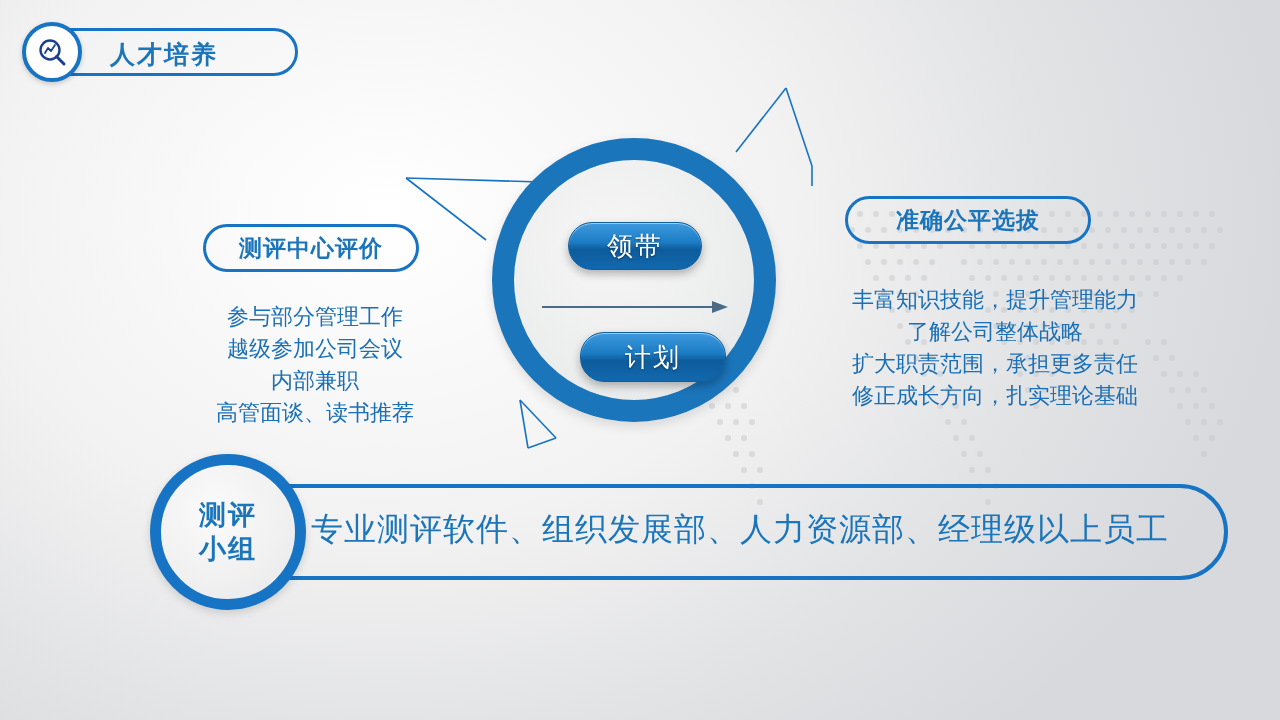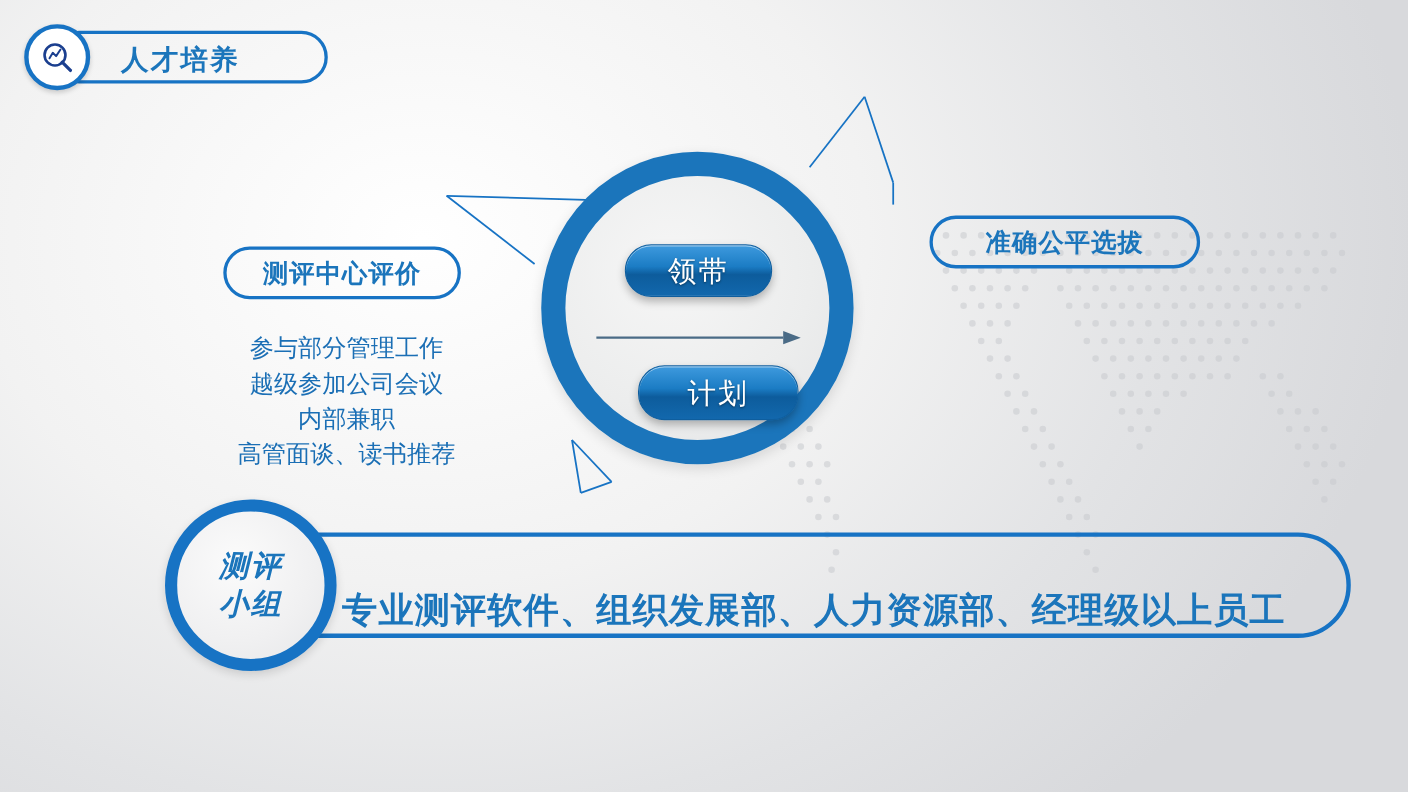--- a/index.html
+++ b/index.html
@@ -151,24 +151,23 @@
     box-sizing: border-box;
     background: transparent;
   }
   .bottom-text {
     position: absolute;
     left: 300px;
     top: 508px;
     width: 880px;
     text-align: center;
     font-size: 32px;
-    font-weight: bold;
+    font-weight: normal;
     color: #1b75bb;
     letter-spacing: 1px;
-    margin-top: 25px;
   }
   .bottom-circle {
     position: absolute;
     left: 150px;
     top: 454px;
     width: 156px;
     height: 156px;
     border-radius: 50%;
     border: 11px solid #1773c4;
     box-sizing: border-box;
@@ -176,21 +175,20 @@
     box-shadow: 0 3px 9px rgba(0,0,0,0.14);
     display: flex;
     flex-direction: column;
     align-items: center;
     justify-content: center;
     color: #1b75bb;
     font-weight: bold;
     font-size: 27px;
     line-height: 34px;
     letter-spacing: 2px;
-    font-style: italic;
   }
 
   
   .connectors {
     position: absolute;
     left: 0;
     top: 0;
     width: 1280px;
     height: 720px;
     pointer-events: none;
@@ -502,20 +500,24 @@
   <div class="gloss-pill" id="pill-top">领带</div>
   <div class="gloss-pill" id="pill-bottom">计划</div>
 
   <div class="outline-pill" id="pill-left-label">测评中心评价</div>
   <div class="body-text" id="left-body">参与部分管理工作
 越级参加公司会议
 内部兼职
 高管面谈、读书推荐</div>
 
   <div class="outline-pill" id="pill-right-label">准确公平选拔</div>
+  <div class="body-text" id="right-body">丰富知识技能，提升管理能力
+了解公司整体战略
+扩大职责范围，承担更多责任
+修正成长方向，扎实理论基础</div>
 
   <div class="bottom-pill"></div>
   <div class="bottom-text">专业测评软件、组织发展部、人力资源部、经理级以上员工</div>
   <div class="bottom-circle">
     <span>测评</span>
     <span>小组</span>
   </div>
 
 </div>
 

